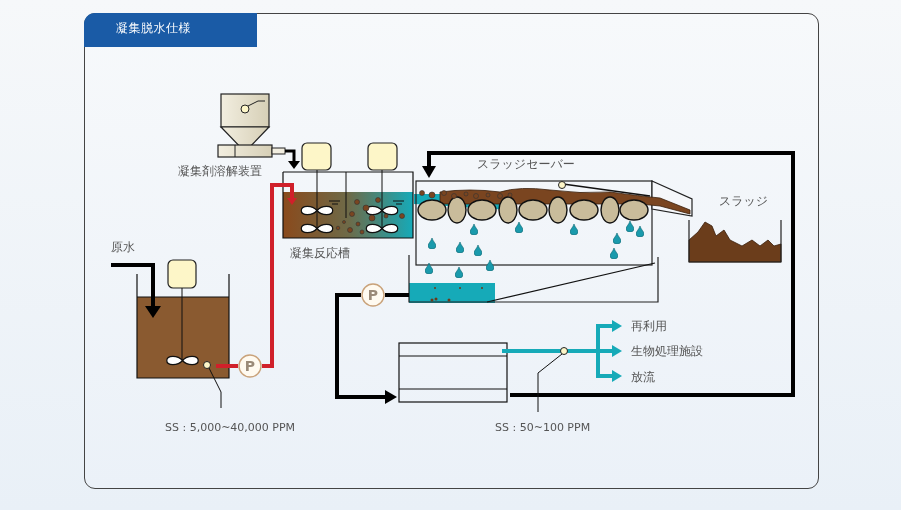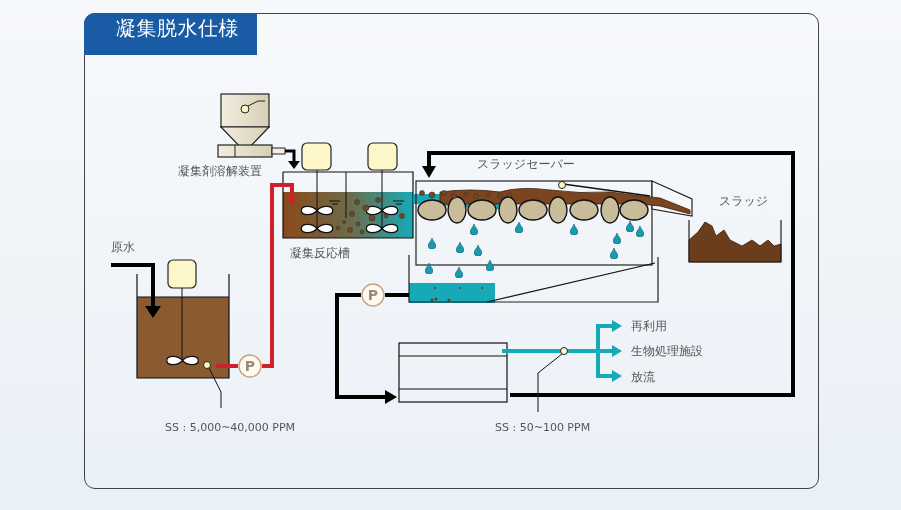--- a/index.html
+++ b/index.html
@@ -9,23 +9,23 @@
     font-family: "DejaVu Sans", "Liberation Sans", sans-serif;
     position: relative;
   }
   #panel {
     position: absolute; left: 84px; top: 13px; width: 735px; height: 476px;
     border: 1.5px solid #444; border-radius: 11px;
     background: linear-gradient(#f7f9fb, #ebf1f8);
     box-sizing: border-box;
   }
   #title-tab {
-    position: absolute; left: 84px; top: 13px; width: 173px; height: 42px;
+    position: absolute; left: 84px; top: 13px; width: 173px; height: 34px;
     background: #1a5ba6; border-top-left-radius: 11px;
-    color: #fff; font-size: 20px; line-height: 30px;
+    color: #fff; font-size: 12px; line-height: 30px;
     padding-left: 32px; box-sizing: border-box; letter-spacing: 0.5px;
   }
   svg#diagram { position: absolute; left: 0; top: 0; }
   .lbl { font-family: "DejaVu Sans", "Liberation Sans", sans-serif; fill: #555; font-size: 12px; }
   .lbl-s { font-family: "DejaVu Sans", "Liberation Sans", sans-serif; fill: #555; font-size: 11px; }
   .pump-txt { font-family: "DejaVu Sans", "Liberation Sans", sans-serif; fill: #9a8a78; font-size: 14px; font-weight: bold; }
 </style>
 </head>
 <body>
 

